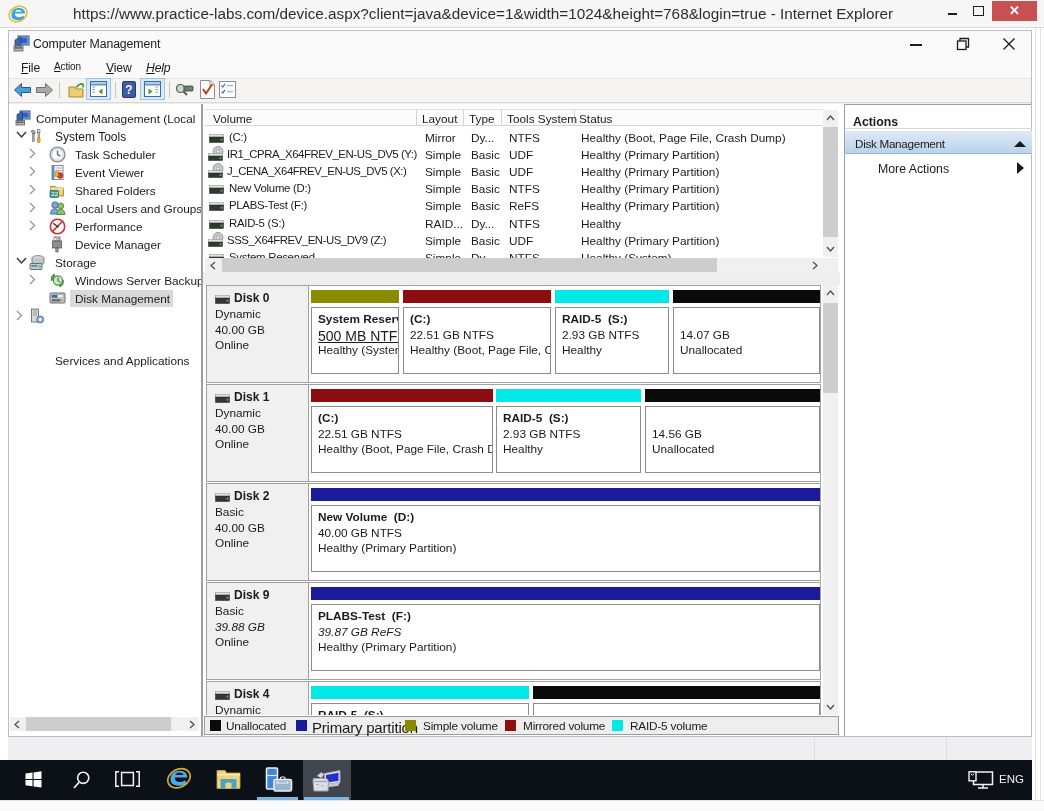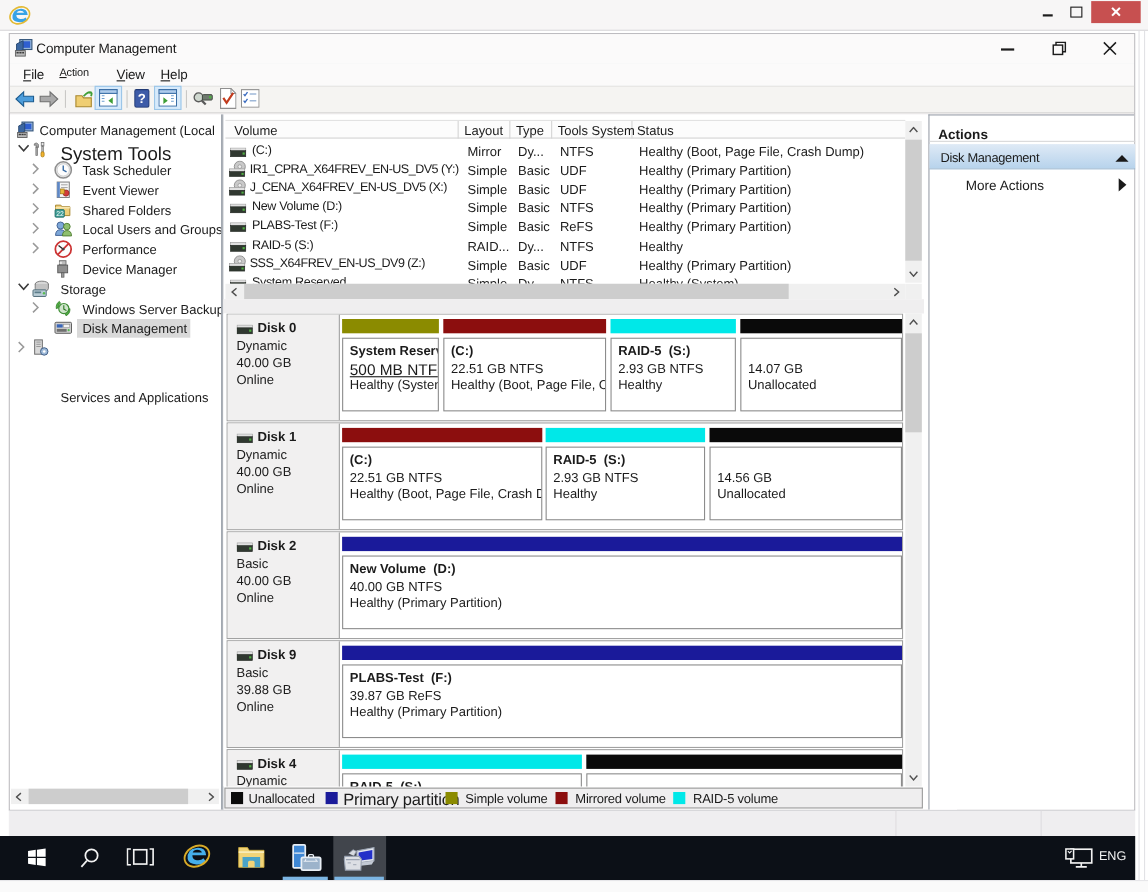--- a/index.html
+++ b/index.html
@@ -14,20 +14,21 @@
 <div id="stage">
 
   <div class="abs" style="left:0;top:0;width:1044px;height:28px;background:#f7f6f6;border-bottom:1px solid #d9d8da;"></div>
   <div class="abs" id="ieicon" style="left:8px;top:4px;width:20px;height:20px;">
     <svg width="20" height="20" viewBox="0 0 20 20">
       <path d="M3.4 12.6 Q2.8 4.8 10 4.1 Q16.6 3.5 17.2 9.6 L6.9 9.6 Q6.8 12.9 10.3 13.2 Q13.5 13.5 15.2 11.8 L16.7 13.9 Q14.2 16.6 10 16.2 Q4 15.7 3.4 12.6 Z" fill="#38a3e6"></path>
       <path d="M7.1 7.7 L13.9 7.7 Q13.2 5.7 10.5 5.7 Q7.9 5.7 7.1 7.7 Z" fill="#f7f6f6"></path>
       <ellipse cx="10" cy="10" rx="9.3" ry="7.3" fill="none" stroke="#e3ba34" stroke-width="1.5" transform="rotate(-27 10 10)"></ellipse>
     </svg>
   </div>
+  <div class="t" style="left:73px;top:5px;font-size:15.3px;color:#2e2e2e;">https://www.practice-labs.com/device.aspx?client=java&amp;device=1&amp;width=1024&amp;height=768&amp;login=true - Internet Explorer</div>
   <div class="abs" style="left:948px;top:13px;width:9px;height:2px;background:#1c1c1c;"></div>
   <div class="abs" style="left:973px;top:6px;width:11px;height:10px;border:1.5px solid #1c1c1c;background:#f7f6f6;"></div>
   <div class="abs" style="left:992px;top:1px;width:45px;height:20px;background:#c75050;"></div>
   <div class="t" style="left:1009px;top:3px;font-size:13px;color:#fff;font-weight:bold;">✕</div>
 
   <div class="abs" style="left:8px;top:30px;width:1024px;height:707px;background:#efeeef;border:1px solid #bdbcc0;"></div>
 
   <div class="abs" style="left:9px;top:31px;width:1022px;height:27px;background:#fbfafa;"></div>
   <div class="abs" style="left:13px;top:35px;width:17px;height:17px;">
     <svg width="17" height="17" viewBox="0 0 17 17">
@@ -51,21 +52,21 @@
   <div class="abs" style="left:1002px;top:37px;width:14px;height:14px;">
     <svg width="14" height="14" viewBox="0 0 14 14">
       <path d="M1.5 1.5 L12.5 12.5 M12.5 1.5 L1.5 12.5" stroke="#1c1c1c" stroke-width="1.4"></path>
     </svg>
   </div>
 
   <div class="abs" style="left:9px;top:58px;width:1022px;height:20px;background:#fbfafa;"></div>
   <div class="t" style="left:21px;top:61px;font-size:12.2px;letter-spacing:-0.15px;"><u>F</u>ile</div>
   <div class="t" style="left:54px;top:61px;font-size:10px;letter-spacing:-0.15px;"><u>A</u>ction</div>
   <div class="t" style="left:106px;top:61px;font-size:12.2px;letter-spacing:-0.15px;"><u>V</u>iew</div>
-  <div class="t" style="left:146px;top:61px;font-size:12.2px;letter-spacing:-0.15px;"><u>H</u>elp</div>
+  <div class="t" style="left:146px;top:61px;font-size:12.2px;letter-spacing:-0.15px;font-style:italic;"><u>H</u>elp</div>
 
   <div class="abs" style="left:9px;top:78px;width:1022px;height:25px;background:#f5f4f2;border-top:1px solid #e7e6e4;border-bottom:1px solid #d9d8d6;"></div>
   <div class="abs" id="toolbar" style="left:9px;top:78px;width:1022px;height:24px;">
     <svg class="abs" style="left:4px;top:4px;" width="19" height="16" viewBox="0 0 19 16">
       <path d="M8.5 1.5 L1.5 8 L8.5 14.5 L8.5 10.5 L17.5 10.5 L17.5 5.5 L8.5 5.5 Z" fill="#4d9ddb" stroke="#1d5c8f" stroke-width="1"></path>
     </svg>
     <svg class="abs" style="left:26px;top:4px;" width="19" height="16" viewBox="0 0 19 16">
       <path d="M10.5 1.5 L17.5 8 L10.5 14.5 L10.5 10.5 L1.5 10.5 L1.5 5.5 L10.5 5.5 Z" fill="#a9a9a9" stroke="#6f6f6f" stroke-width="1"></path>
     </svg>
     <div class="abs" style="left:50px;top:4px;width:1px;height:16px;background:#c9c8c6;"></div>
@@ -218,21 +219,21 @@
       <circle cx="13.4" cy="10.2" r="1" fill="#56bb4f"></circle>
     </svg>
     <svg class="abs" style="left:20px;top:204px;" width="16" height="17" viewBox="0 0 16 17">
       <rect x="2.5" y="1" width="7" height="13" fill="#d9d9d9" stroke="#6e6e6e" stroke-width="0.9"></rect>
       <path d="M4 3 H8 M4 5 H8 M4 7 H8" stroke="#8e8e8e" stroke-width="0.8"></path>
       <circle cx="11.2" cy="11.5" r="3.4" fill="#9db9d8" stroke="#44618a" stroke-width="0.9"></circle>
       <circle cx="11.2" cy="11.5" r="1.2" fill="#fff"></circle>
     </svg>
 
     <div class="t" style="left:27px;top:8px;font-size:11.8px;">Computer Management (Local</div>
-    <div class="t" style="left:46px;top:26px;font-size:17px;">System Tools</div>
+    <div class="t" style="left:46px;top:26px;font-size:12px;">System Tools</div>
     <div class="t" style="left:66px;top:44px;font-size:11.8px;">Task Scheduler</div>
     <div class="t" style="left:66px;top:62px;font-size:11.8px;">Event Viewer</div>
     <div class="t" style="left:66px;top:80px;font-size:11.8px;">Shared Folders</div>
     <div class="t" style="left:66px;top:98px;font-size:11.8px;">Local Users and Groups</div>
     <div class="t" style="left:66px;top:116px;font-size:11.8px;">Performance</div>
     <div class="t" style="left:66px;top:134px;font-size:11.8px;">Device Manager</div>
     <div class="t" style="left:46px;top:152px;font-size:11.8px;">Storage</div>
     <div class="t" style="left:66px;top:170px;font-size:11.8px;">Windows Server Backup</div>
     <div class="t" style="left:66px;top:188px;font-size:11.8px;">Disk Management</div>
     <div class="t" style="left:46px;top:206px;font-size:11.8px;margin-top:44px;">Services and Applications</div>
@@ -474,26 +475,26 @@
       </div>
       <div class="abs" style="left:3px;top:297px;width:615px;height:98px;border:1px solid #a2a2a2;">
       <div class="abs" style="left:0;top:0;width:102px;height:96px;background:#f1f0f0;border-right:1px solid #a2a2a2;"></div>
       <svg class="abs" style="left:8px;top:9px;" width="15" height="9" viewBox="0 0 15 9">
             <rect x="0.5" y="0.5" width="14" height="3" fill="#e0e0e0" stroke="#9a9a9a" stroke-width="0.6"></rect>
             <rect x="0.5" y="3" width="14" height="5.5" fill="#303830" stroke="#1d231d" stroke-width="0.5"></rect>
             <rect x="11.5" y="4.6" width="2" height="2" fill="#4fae42"></rect>
           </svg>
       <div class="t" style="left:27px;top:5px;font-size:12px;font-weight:bold;">Disk 9</div>
       <div class="t" style="left:8px;top:21px;font-size:11.8px;">Basic</div>
-      <div class="t" style="left:8px;top:36.5px;font-size:11.8px;">39.88 GB</div>
+      <div class="t" style="left:8px;top:36.5px;font-size:11.8px;font-style:italic;">39.88 GB</div>
       <div class="t" style="left:8px;top:52px;font-size:11.8px;">Online</div>
       <div class="abs" style="left:104px;top:4px;width:509px;height:13px;background:#1a1a9a;"></div>
           <div class="abs" style="left:104px;top:21px;width:509px;height:67px;border:1px solid #8c8c8c;background:#fff;overflow:hidden;">
             <div class="t" style="left:6px;top:4px;font-size:11.8px;font-weight:bold;">PLABS-Test&nbsp; (F:)</div>
-            <div class="t" style="left:6px;top:19.5px;font-size:11.8px;">39.87 GB ReFS</div>
+            <div class="t" style="left:6px;top:19.5px;font-size:11.8px;font-style:italic;">39.87 GB ReFS</div>
             <div class="t" style="left:6px;top:35px;font-size:11.8px;">Healthy (Primary Partition)</div>
           </div>
       </div>
       <div class="abs" style="left:3px;top:396px;width:615px;height:98px;border:1px solid #a2a2a2;">
       <div class="abs" style="left:0;top:0;width:102px;height:96px;background:#f1f0f0;border-right:1px solid #a2a2a2;"></div>
       <svg class="abs" style="left:8px;top:9px;" width="15" height="9" viewBox="0 0 15 9">
             <rect x="0.5" y="0.5" width="14" height="3" fill="#e0e0e0" stroke="#9a9a9a" stroke-width="0.6"></rect>
             <rect x="0.5" y="3" width="14" height="5.5" fill="#303830" stroke="#1d231d" stroke-width="0.5"></rect>
             <rect x="11.5" y="4.6" width="2" height="2" fill="#4fae42"></rect>
           </svg>

